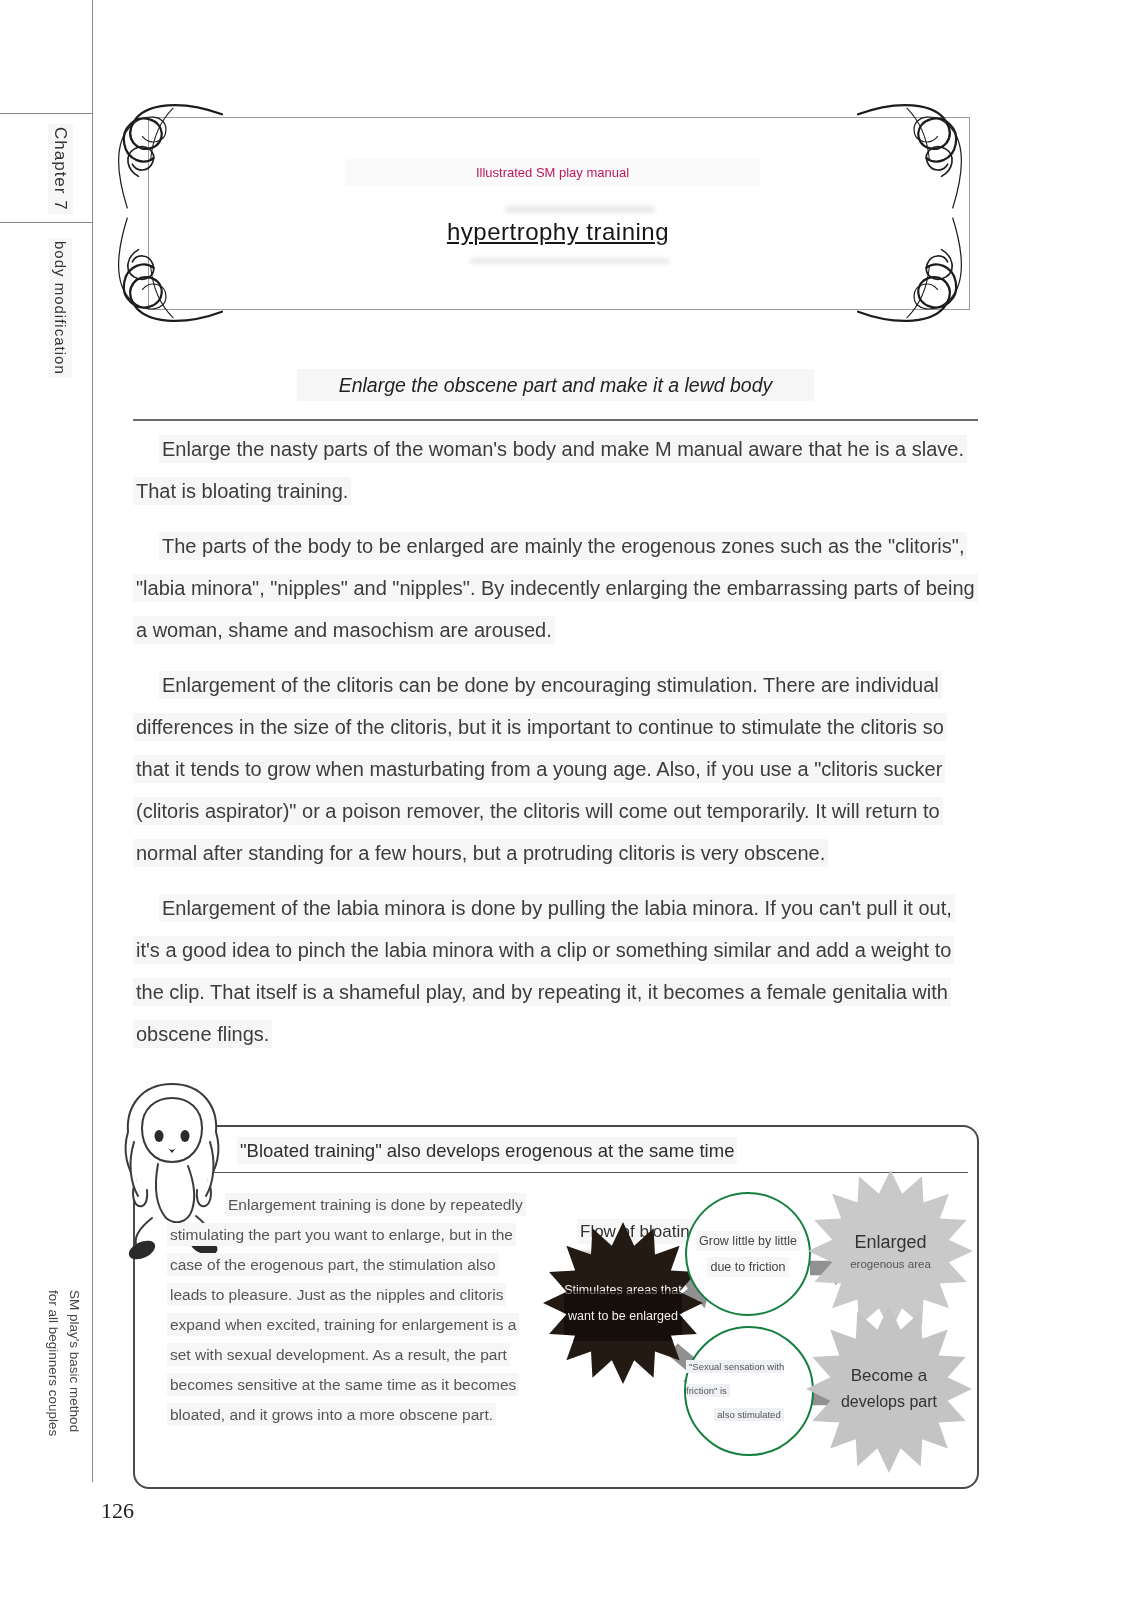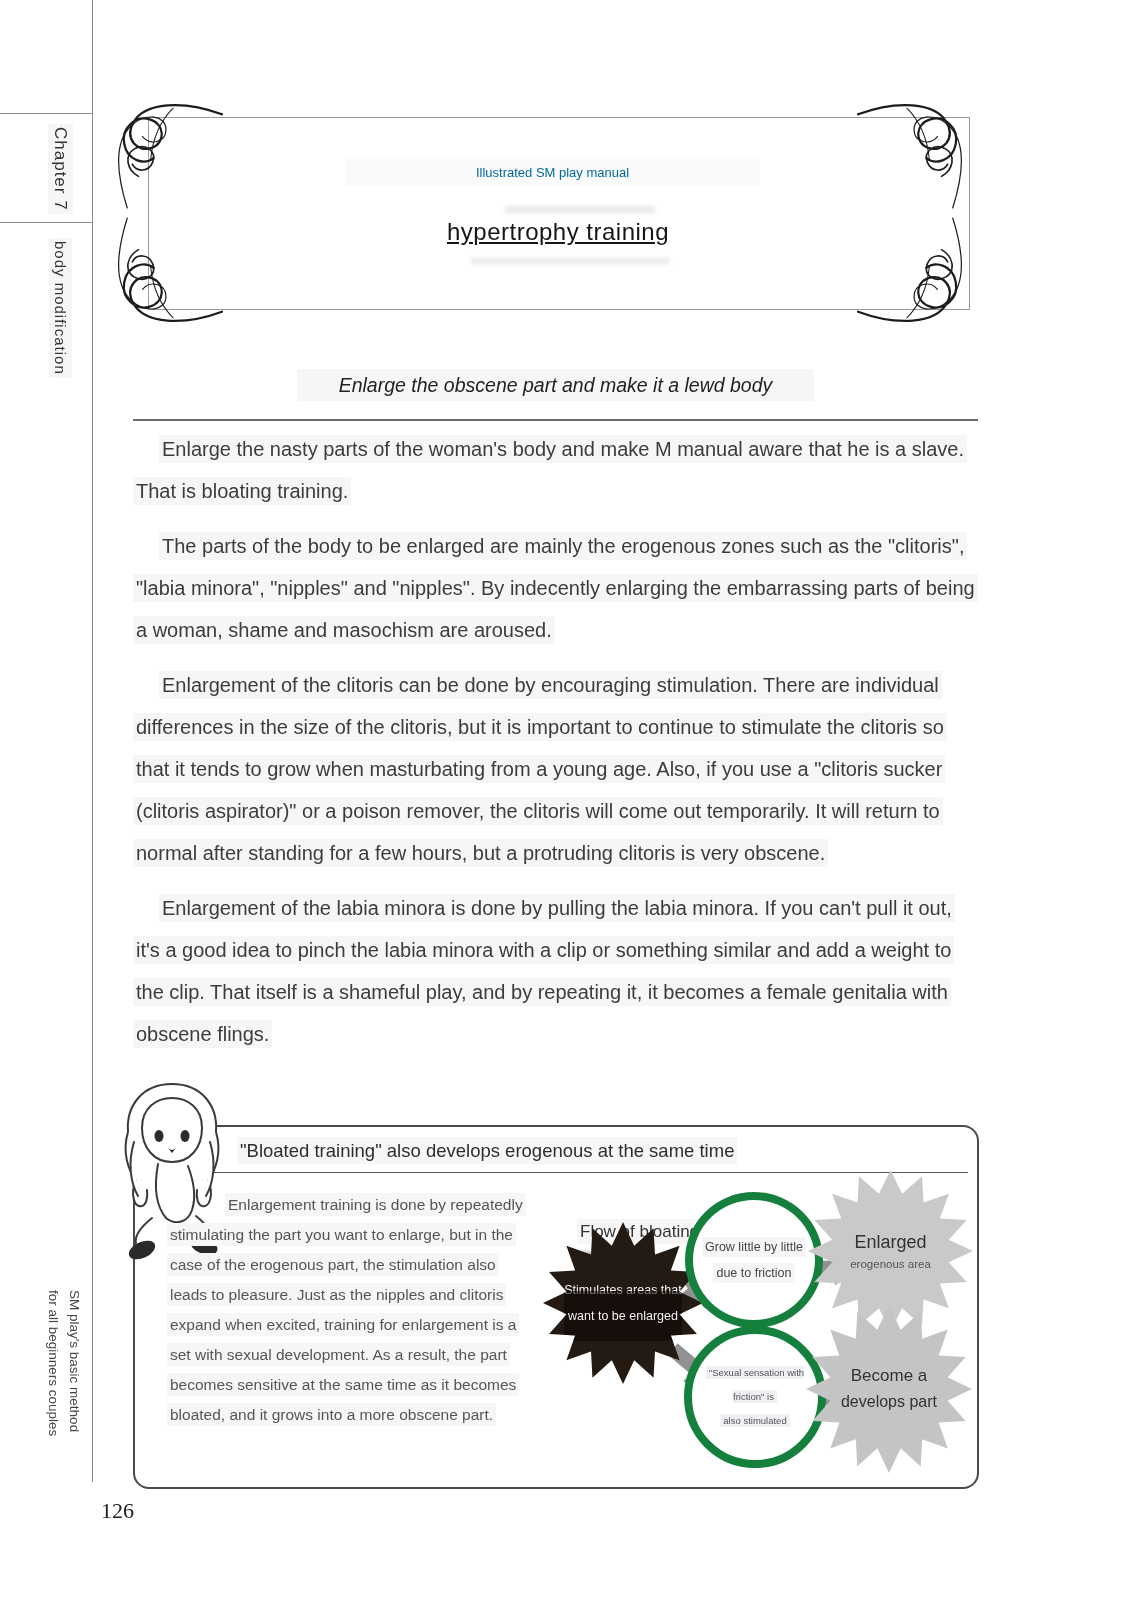--- a/index.html
+++ b/index.html
@@ -10,21 +10,21 @@
   .vrule{width:1px;background:#8a8a8a;}
   .hrule{height:1px;background:#8a8a8a;}
   .vtext{writing-mode:vertical-rl;text-orientation:mixed;white-space:nowrap;}
   .chapter-label{font-size:17px;color:#333;letter-spacing:1px;}
   .section-label{font-size:15px;color:#333;letter-spacing:1px;}
   .footer-vert{font-size:13.5px;color:#444;line-height:1.6;}
   .pagenum{font-family:"Liberation Serif", serif;font-size:22px;color:#1d1d1d;}
   
   .orn-box{border:1px solid #9a9a9a;}
   .flourish{width:112px;height:112px;}
-  .series{font-size:13px;color:#0369a1;text-align:center;background:#fafafa;line-height:27px;}
+  .series{font-size:13px;color:#be185d;text-align:center;background:#fafafa;line-height:27px;}
   .doc-title{font-size:24px;color:#161616;text-align:center;letter-spacing:0.5px;}
   .smudge{background:#e9e9e9;filter:blur(2px);border-radius:3px;}
   .smudge-dark{background:#6e6e6e;filter:blur(2px);opacity:.55;border-radius:2px;}
   
   .hl{background:#f6f6f6;box-decoration-break:clone;-webkit-box-decoration-break:clone;padding:3px 3px;}
   .sec-heading{font-size:19.5px;color:#222;text-align:center;font-style:italic;}
   .sec-heading .hl{padding:5px 42px;}
   .body-par{font-size:20px;line-height:42px;color:#3c3c3c;margin:0 0 13px 0;text-indent:26px;}
   .rule2{height:2px;background:#6b6b6b;}
   
@@ -32,22 +32,22 @@
   .info-title{font-size:18.5px;color:#2e2e2e;}
   .info-body{font-size:15.5px;line-height:30px;color:#555;text-indent:58px;}
   .flow-label{font-size:17px;color:#333;}
   .starburst{display:flex;flex-direction:column;align-items:center;justify-content:center;text-align:center;}
   .star-dark{background:#241a14;color:#f4f1ee;font-size:12.5px;line-height:26px;}
   .hl-dark{background:rgba(5,2,0,.5);padding:18px 4px;}
   .star-gray1{background:#c9c9c9;}
   .star-gray2{background:#c4c4c4;}
   .star-big-line{font-size:18px;color:#333;line-height:26px;}
   .star-sub-line{font-size:11.5px;color:#555;line-height:18px;}
-  .flow-circle{border:8px solid #15803d;border-radius:50%;background:#fff;
-               display:flex;flex-direction:column;align-items:center;justify-content:center;text-align:center;}
+  .flow-circle{border:2px solid #15803d;border-radius:50%;background:#fff;
+               display:flex;flex-direction:column;align-items:center;justify-content:center;text-align:left;}
   .circ-line{font-size:12.5px;color:#444;line-height:26px;}
   .circ-line-sm{font-size:9.5px;color:#555;line-height:24px;}
   .hl-sm{background:#eef0f4;padding:1px 3px;}
   .block-arrow{background:#919191;
      clip-path:polygon(0 30%,52% 30%,52% 2%,100% 50%,52% 98%,52% 70%,0 70%);}
   svg{display:block;}
 </style>
 </head>
 <body>
 

